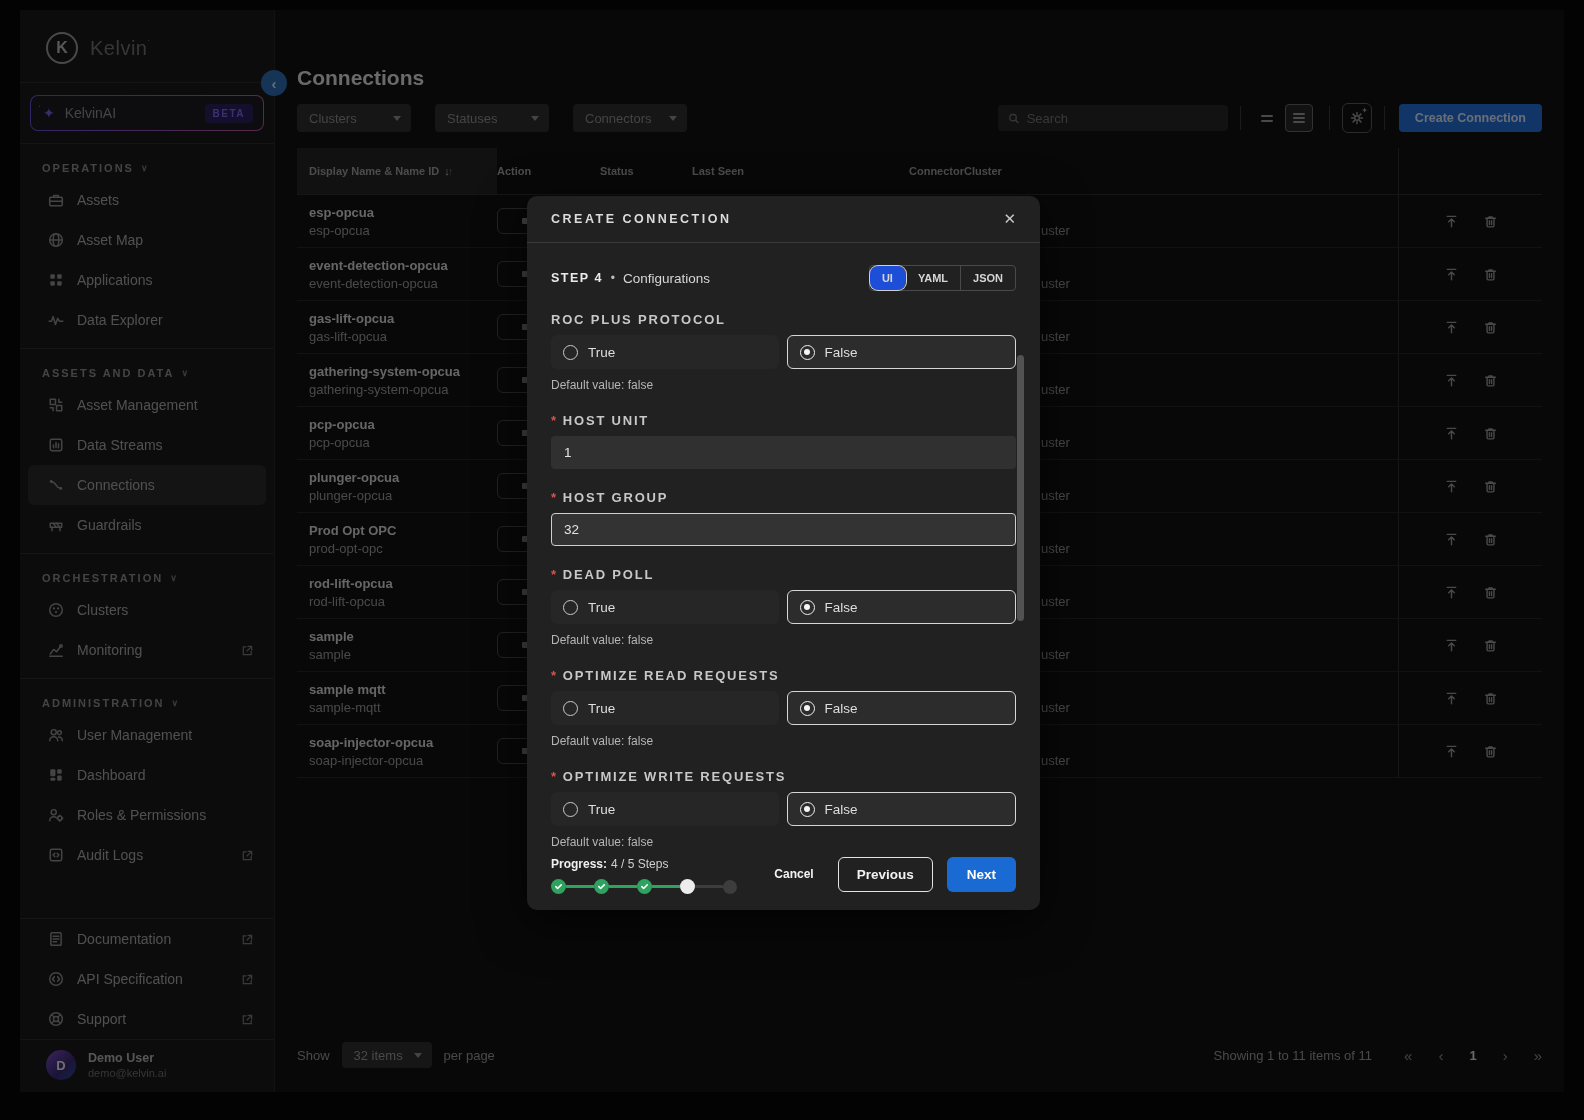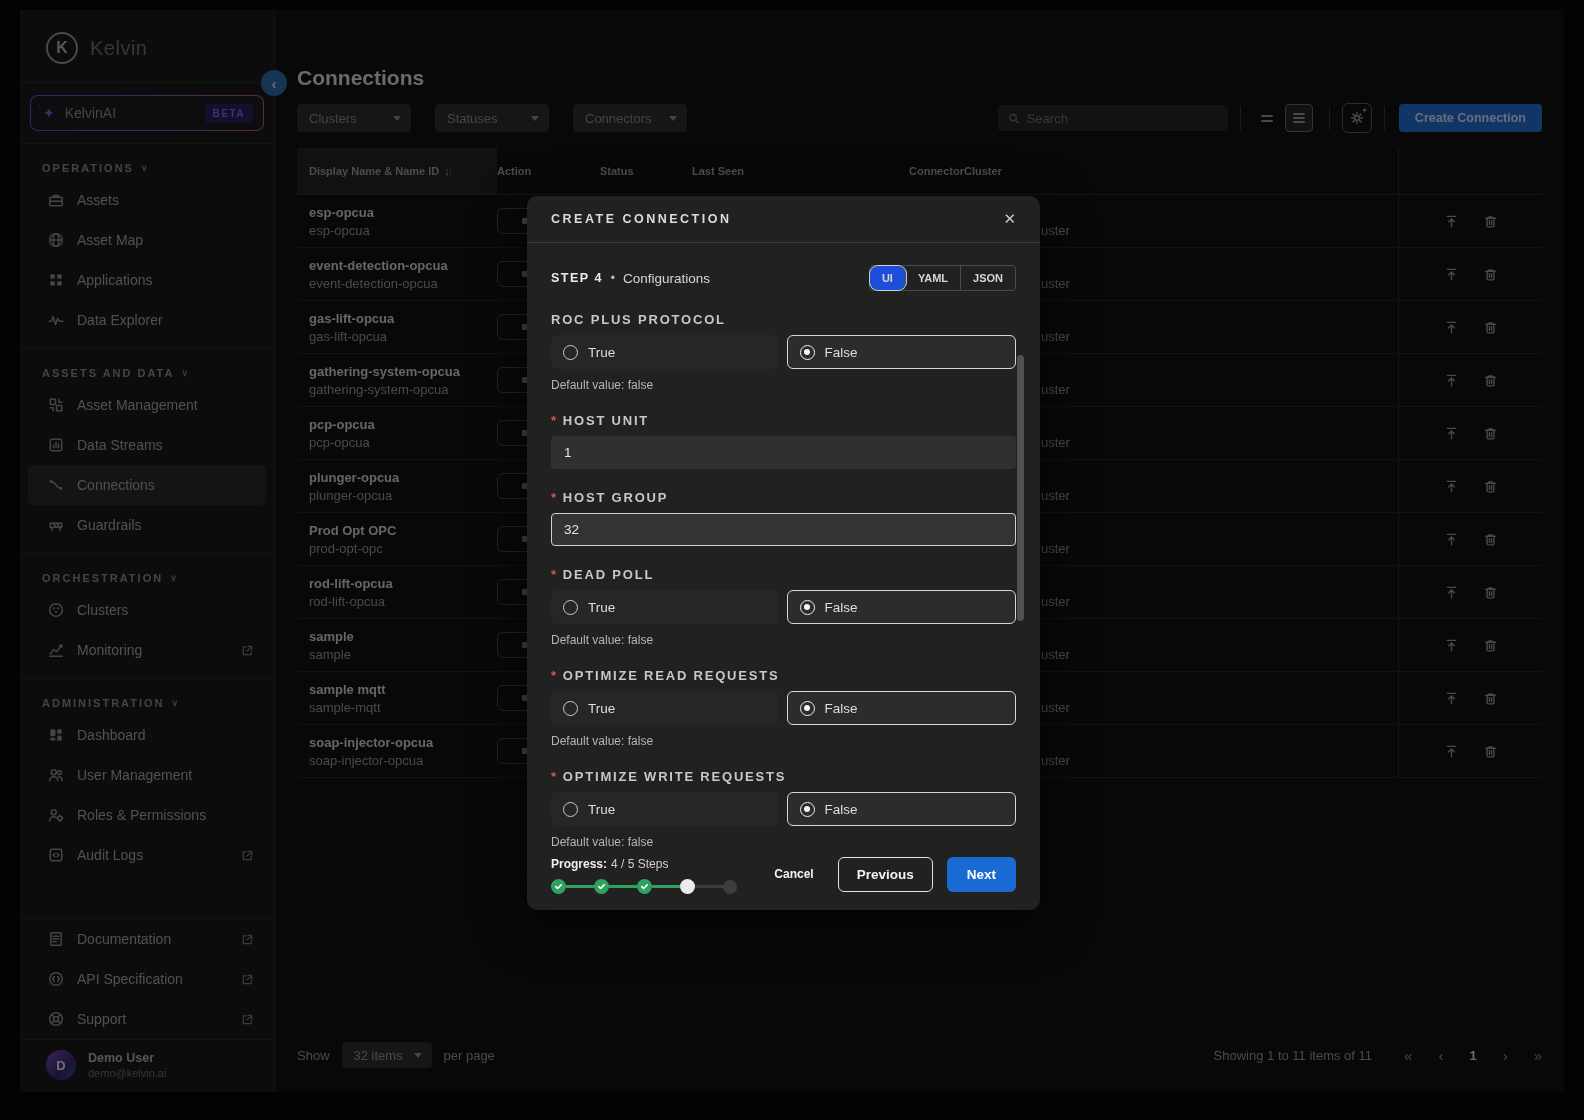--- a/index.html
+++ b/index.html
@@ -267,40 +267,40 @@
           </span>
         </div>
         <div class="sdiv" style="margin: 8px 0px 0px;"></div>
         <div class="nav-section-header">
           <span>ADMINISTRATION</span>
           <span class="chev">∨</span>
         </div>
         <div class="nav-item">
           <span class="nico">
             <svg viewBox="0 0 14 14" fill="none" stroke="currentColor" stroke-width="1.3" stroke-linecap="round" stroke-linejoin="round" width="100%" height="100%">
+              <circle cx="5" cy="4.5" r="2.2"></circle>
+              <path d="M1.5 12c0-2 1.6-3.5 3.5-3.5S8.5 10 8.5 12"></path>
+              <circle cx="10" cy="5" r="1.7"></circle>
+              <path d="M9.3 8.7c1.8 0 3.2 1.4 3.2 3.3"></path>
+            </svg>
+          </span>
+          <span>User Management</span>
+        </div>
+        <div class="nav-item">
+          <span class="nico">
+            <svg viewBox="0 0 14 14" fill="none" stroke="currentColor" stroke-width="1.3" stroke-linecap="round" stroke-linejoin="round" width="100%" height="100%">
               <g fill="currentColor" stroke="none">
                 <rect x="2" y="2" width="4.5" height="6" rx="1"></rect>
                 <rect x="8" y="2" width="4" height="4" rx="1"></rect>
                 <rect x="2" y="9.5" width="4.5" height="2.5" rx="1"></rect>
                 <rect x="8" y="7.5" width="4" height="4.5" rx="1"></rect>
               </g>
             </svg>
           </span>
           <span>Dashboard</span>
-        </div>
-        <div class="nav-item">
-          <span class="nico">
-            <svg viewBox="0 0 14 14" fill="none" stroke="currentColor" stroke-width="1.3" stroke-linecap="round" stroke-linejoin="round" width="100%" height="100%">
-              <circle cx="5" cy="4.5" r="2.2"></circle>
-              <path d="M1.5 12c0-2 1.6-3.5 3.5-3.5S8.5 10 8.5 12"></path>
-              <circle cx="10" cy="5" r="1.7"></circle>
-              <path d="M9.3 8.7c1.8 0 3.2 1.4 3.2 3.3"></path>
-            </svg>
-          </span>
-          <span>User Management</span>
         </div>
         <div class="nav-item">
           <span class="nico">
             <svg viewBox="0 0 14 14" fill="none" stroke="currentColor" stroke-width="1.3" stroke-linecap="round" stroke-linejoin="round" width="100%" height="100%">
               <circle cx="5" cy="4.5" r="2.2"></circle>
               <path d="M1.5 12c0-2 1.6-3.5 3.5-3.5.7 0 1.3.2 1.9.5"></path>
               <circle cx="10.3" cy="9.8" r="1.9"></circle>
               <path d="M10.3 7.2v1M10.3 11.4v1M7.7 9.8h1M11.9 9.8h1"></path>
             </svg>
           </span>

